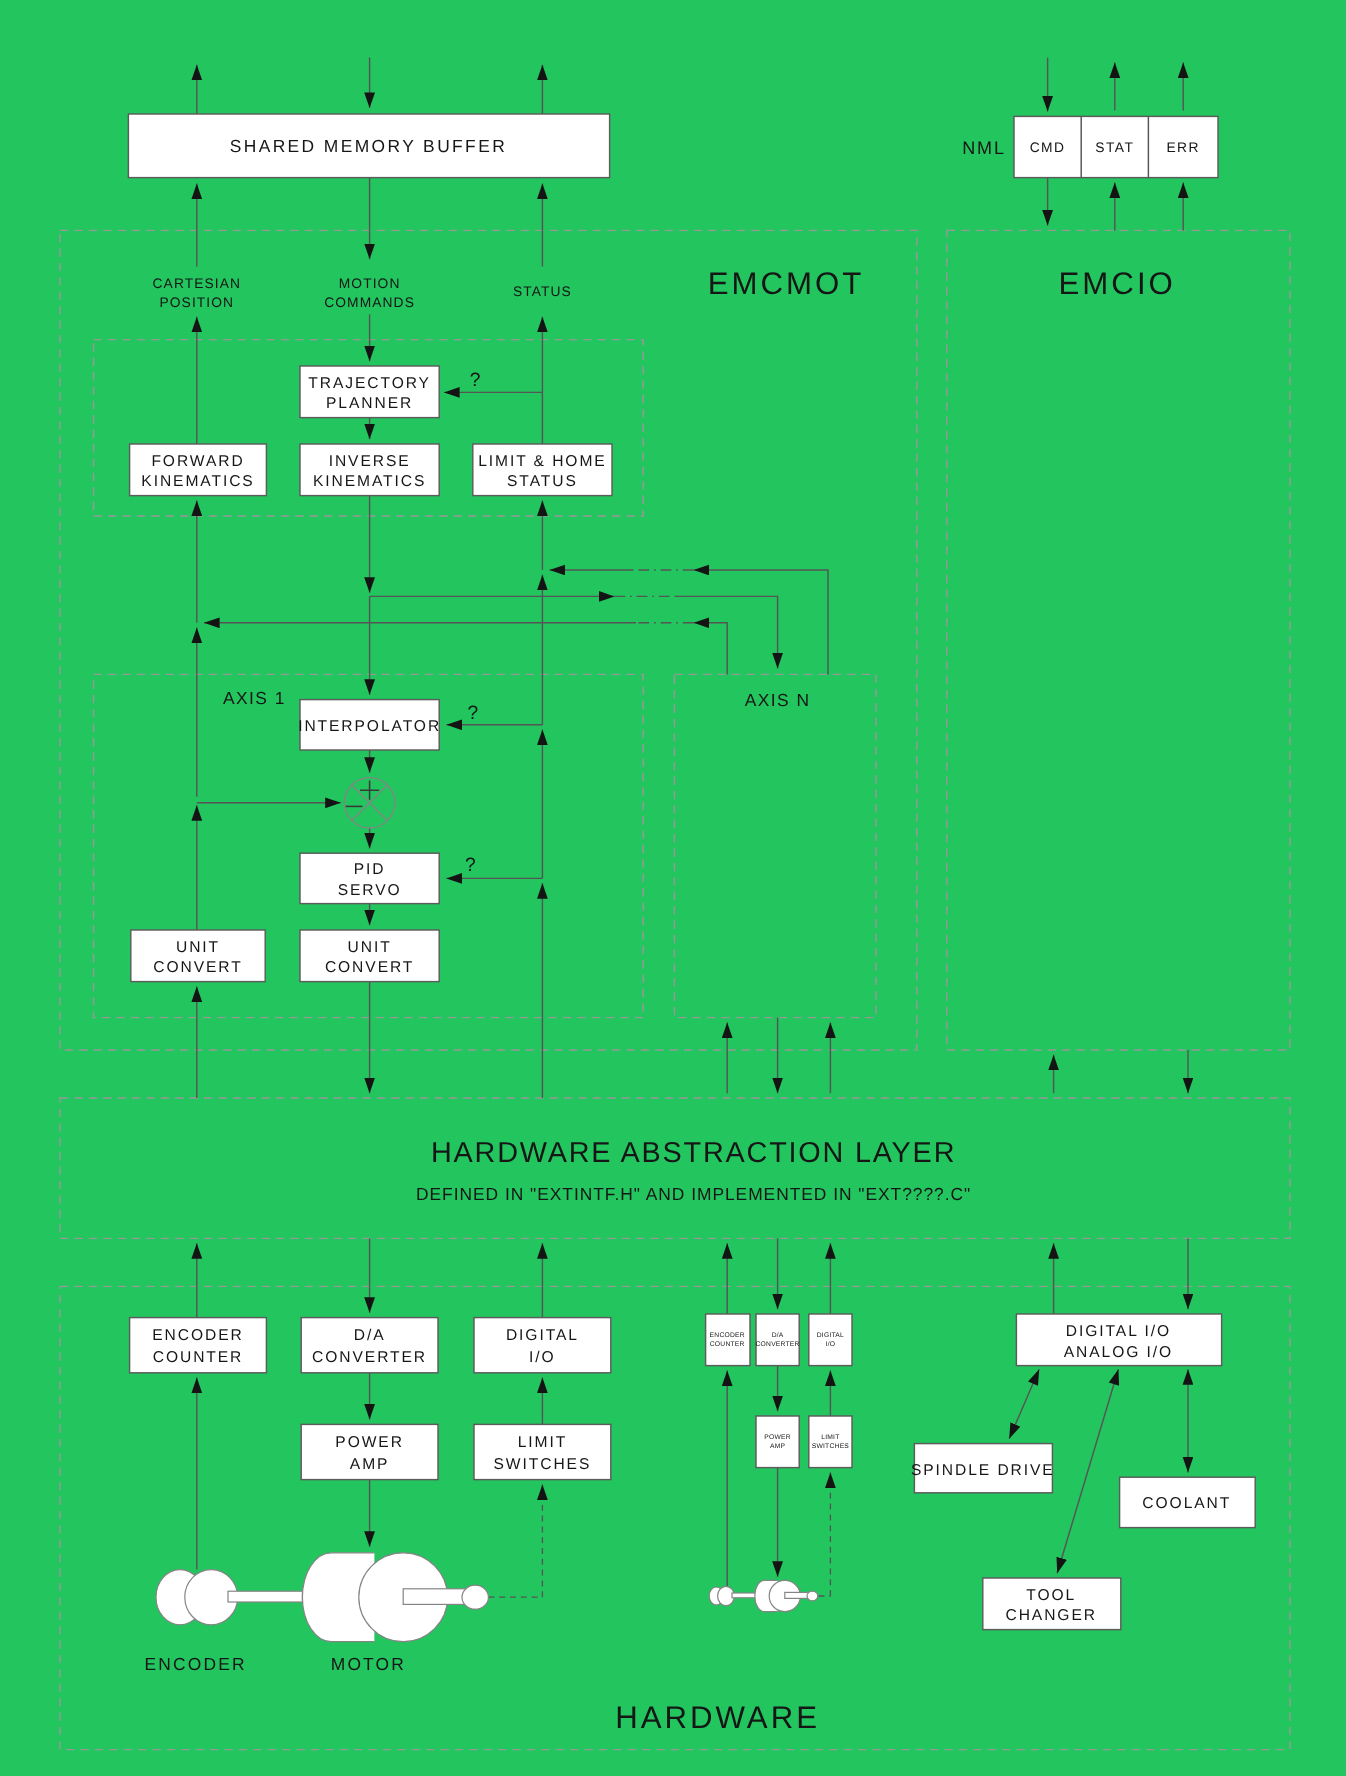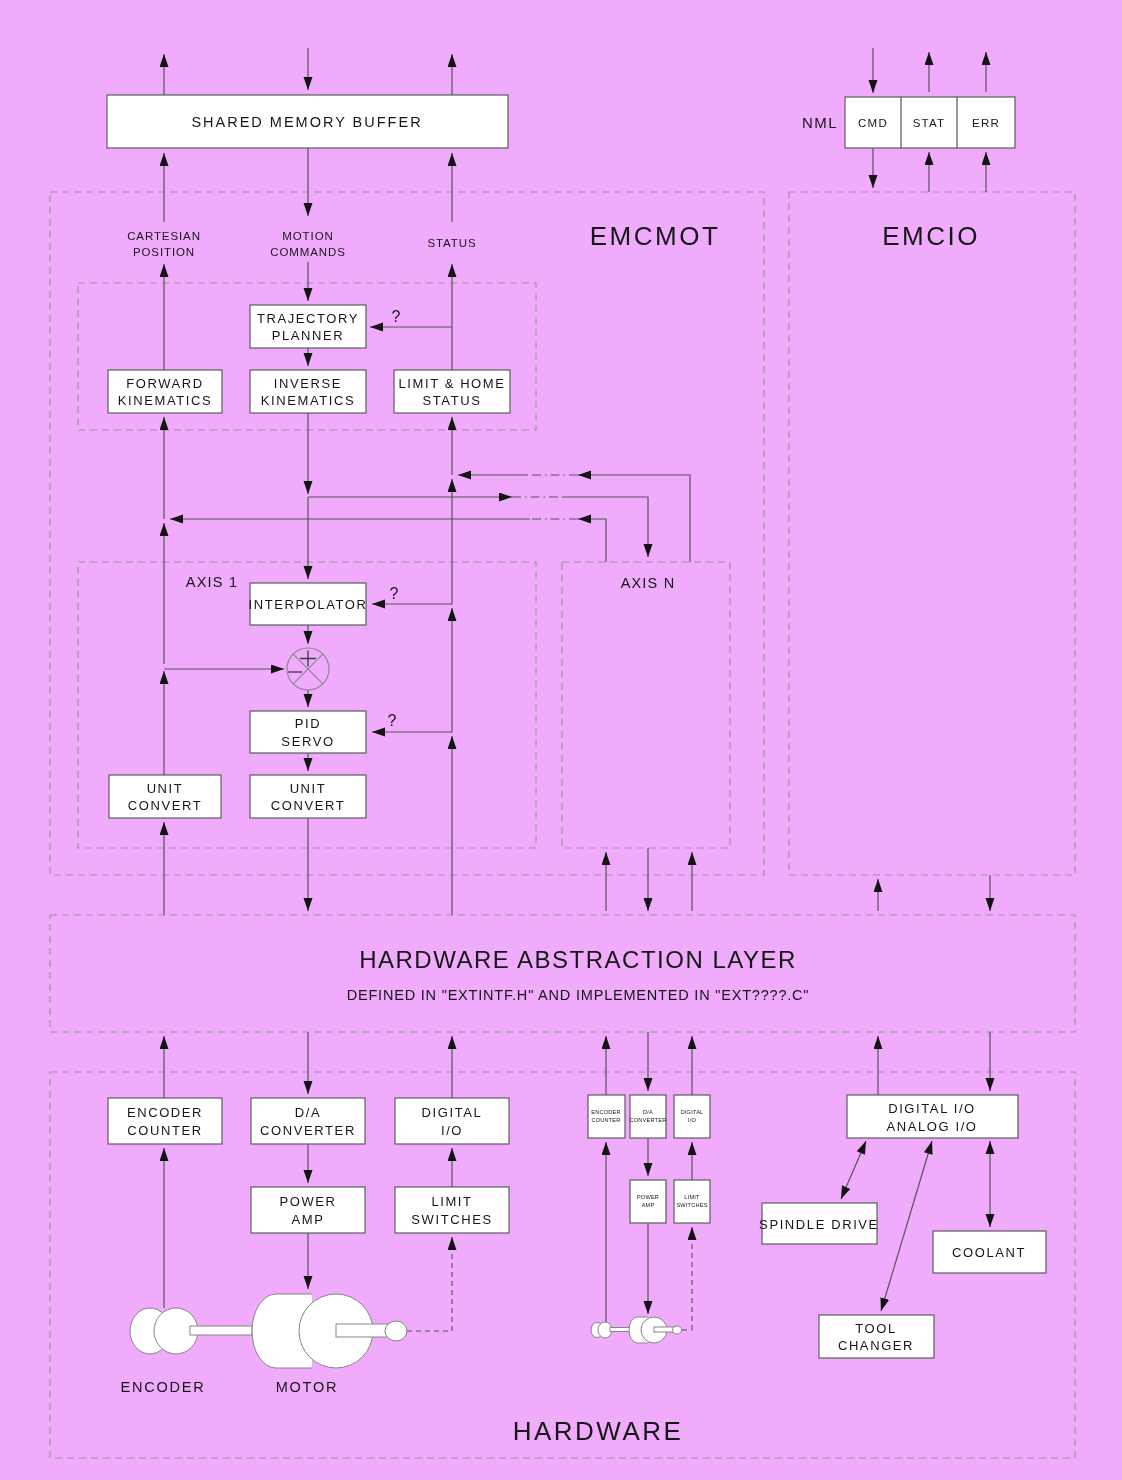--- a/index.html
+++ b/index.html
@@ -1,16 +1,16 @@
 <!DOCTYPE html>
 <html><head>
 <meta charset="utf-8">
 <style>
   html,body{margin:0;padding:0;background:#fff;}
-  .stage{position:relative;width:1122px;height:1480px;background:#f0abfc;overflow:hidden;}
+  .stage{position:relative;width:1122px;height:1480px;background:#22c55e;overflow:hidden;}
   svg{position:absolute;left:0;top:0;}
   text{font-family:"Liberation Sans",sans-serif;fill:#161616;text-anchor:middle;}
   .t-box{font-size:13px;letter-spacing:1.6px;}
   .t-xs{font-size:5.6px;letter-spacing:.2px;}
   .t-sig{font-size:11.5px;letter-spacing:.9px;}
   .t-md{font-size:14.5px;letter-spacing:2px;}
   .t-axis{font-size:14.5px;letter-spacing:1.2px;}
   .t-title{font-size:26px;letter-spacing:2.5px;}
   .t-hal{font-size:24px;letter-spacing:1.5px;}
   .t-sub{font-size:14.5px;letter-spacing:.8px;}

